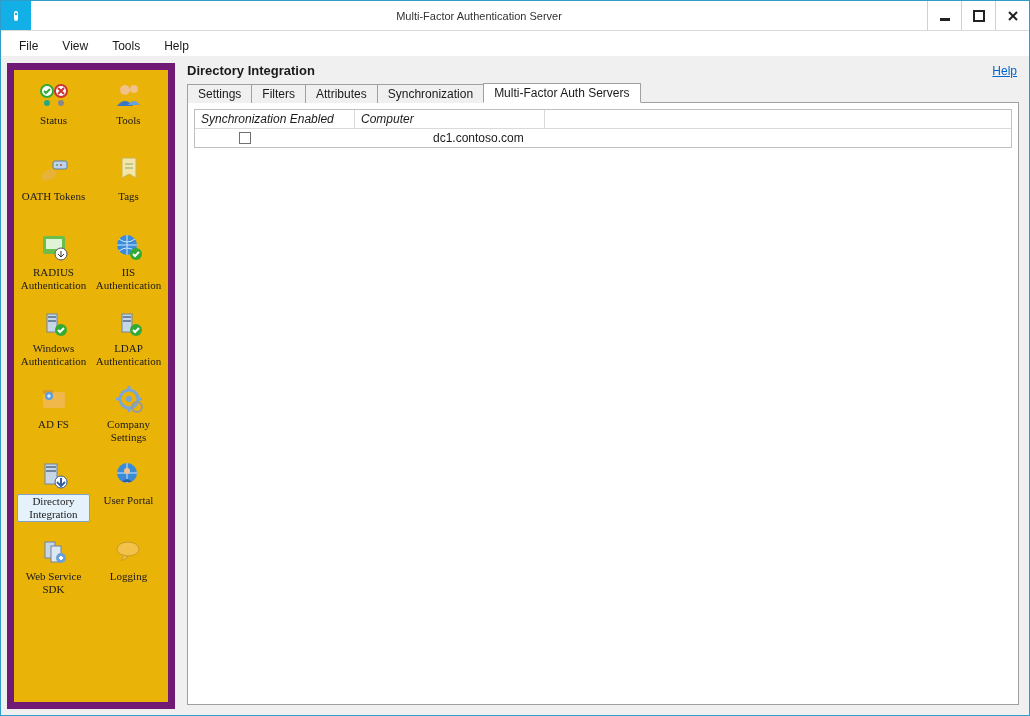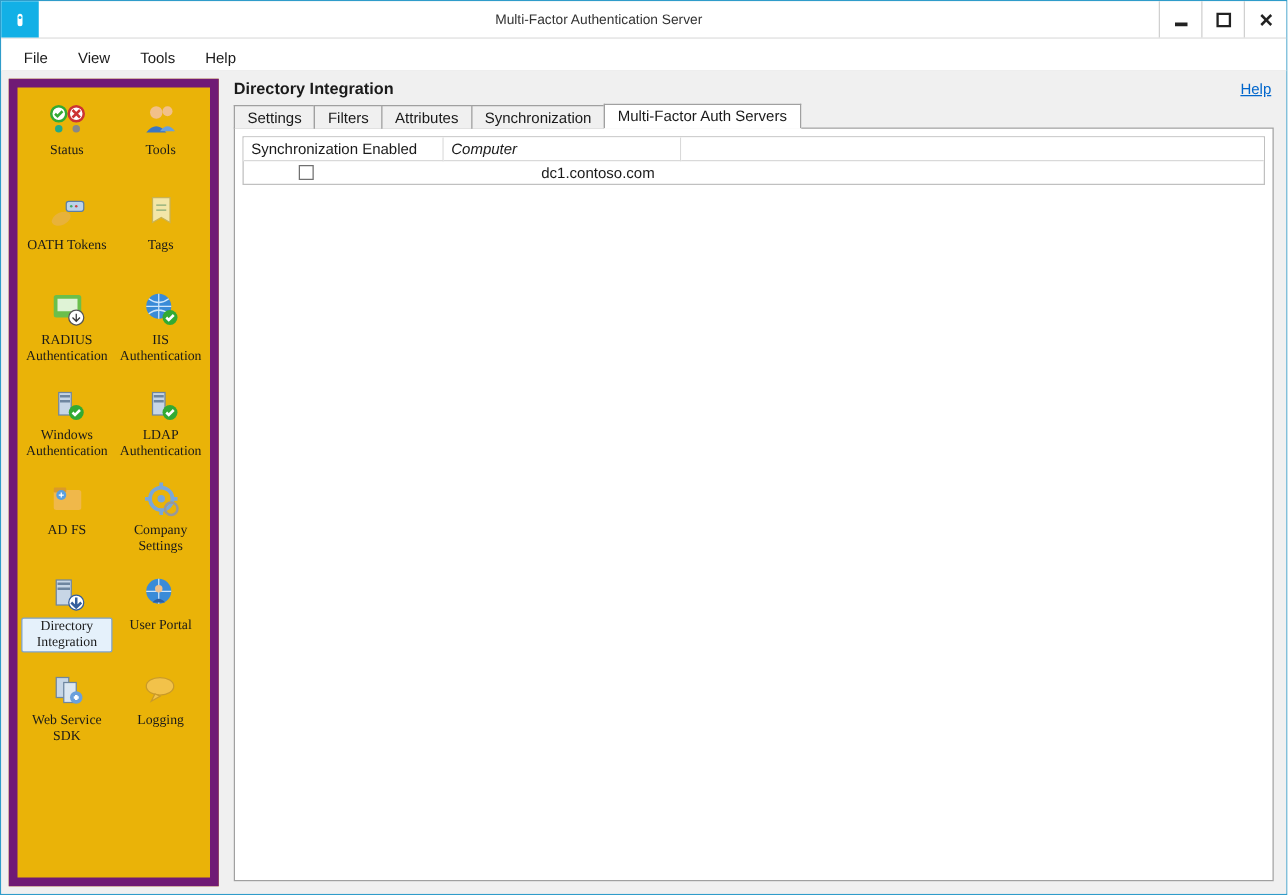--- a/index.html
+++ b/index.html
@@ -23,21 +23,21 @@
   .page-head { display: flex; align-items: center; justify-content: space-between; padding: 0 6px 4px 4px; }
   .page-title { font-weight: bold; font-size: 13px; }
   .help-link { color: #0066cc; text-decoration: underline; cursor: default; font-size: 12px; }
   .tabs { display: flex; align-items: flex-end; padding-left: 4px; position: relative; z-index: 2; }
   .tab { border: 1px solid #a0a0a0; border-bottom: none; background: #f0f0f0; padding: 2px 10px; font-size: 12px; margin-right: -1px; cursor: default; position: relative; top: 1px; }
   .tab.active { background: #fff; border-bottom: 1px solid #fff; z-index: 3; }
   .tab-panel { flex: 1; border: 1px solid #a0a0a0; background: #fff; margin: 0 4px 4px 4px; padding: 6px; display: flex; flex-direction: column; }
   .grid { border: 1px solid #c0c0c0; background: #fff; flex: 0 0 auto; }
   .grid-head { display: flex; background: #fff; }
   .grid-head .col { border-right: 1px solid #d9d9d9; border-bottom: 1px solid #d9d9d9; padding: 2px 6px; font-size: 12px; background: #fff; }
-  .col1 { width: 160px; }
+  .col1 { width: 160px; font-style: italic; }
   .col2 { flex: 0 0 190px; font-style: italic; }
   .col3 { flex: 1; border-right: none !important; }
   .grid-row { display: flex; }
   .grid-row .cell { padding: 2px 6px; font-size: 12px; margin-left: 36px; }
   .grid-row .cell.c1 { width: 160px; display: flex; align-items: center; }
   .grid-row .cell.c2 { flex: 1; }
   .chk { width: 12px; height: 12px; border: 1px solid #707070; background: #fff; margin-left: 2px; }
   .filler { flex: 1; }
   svg { display: block; }
 </style>

